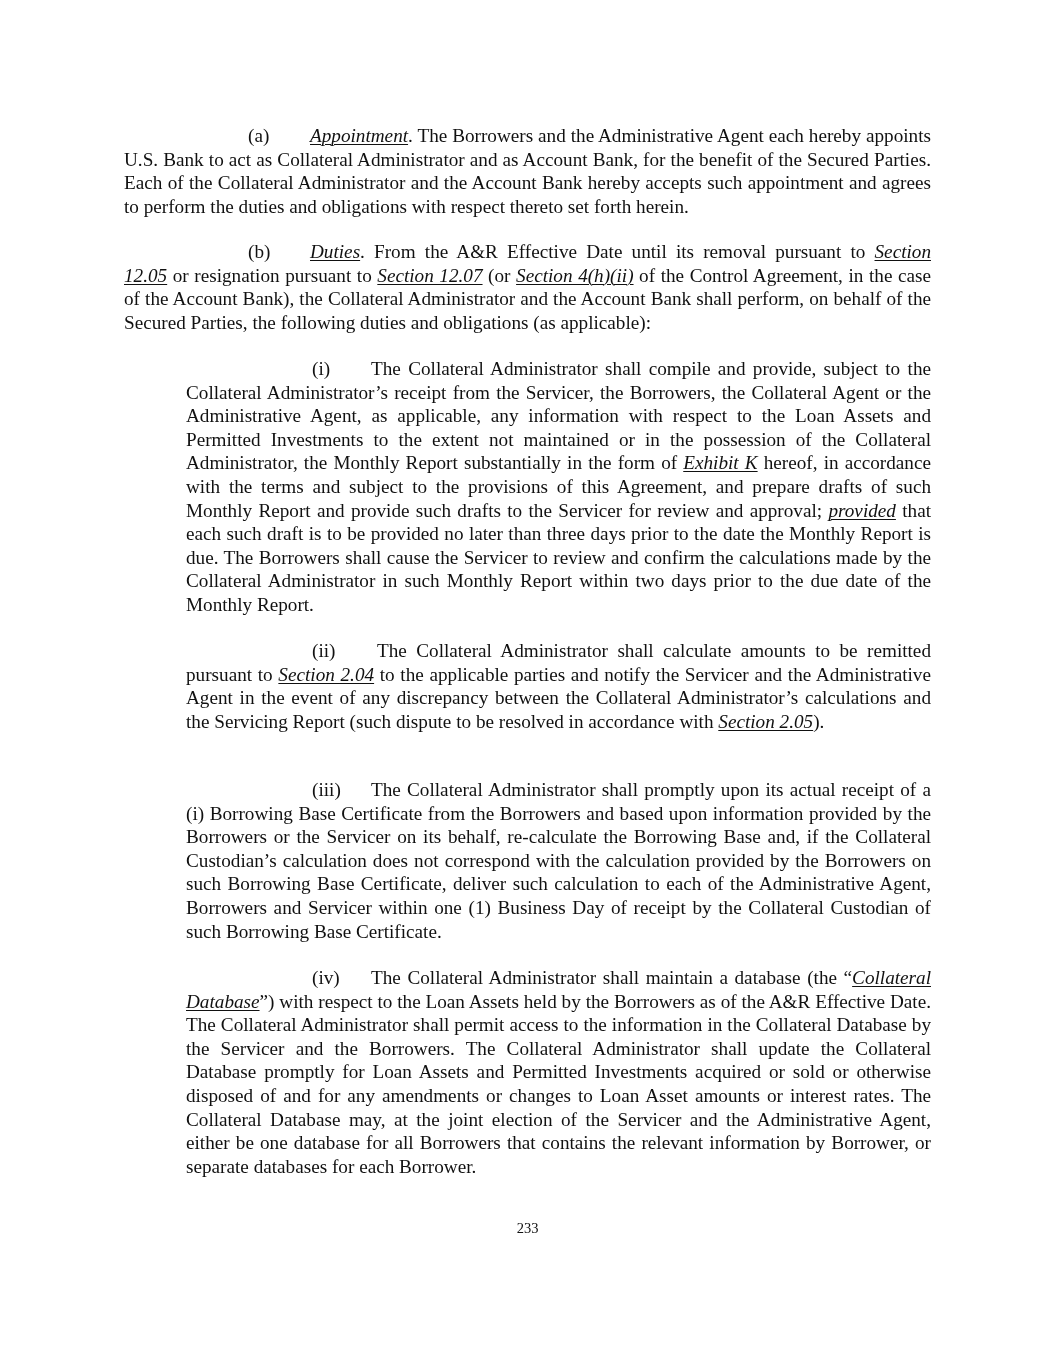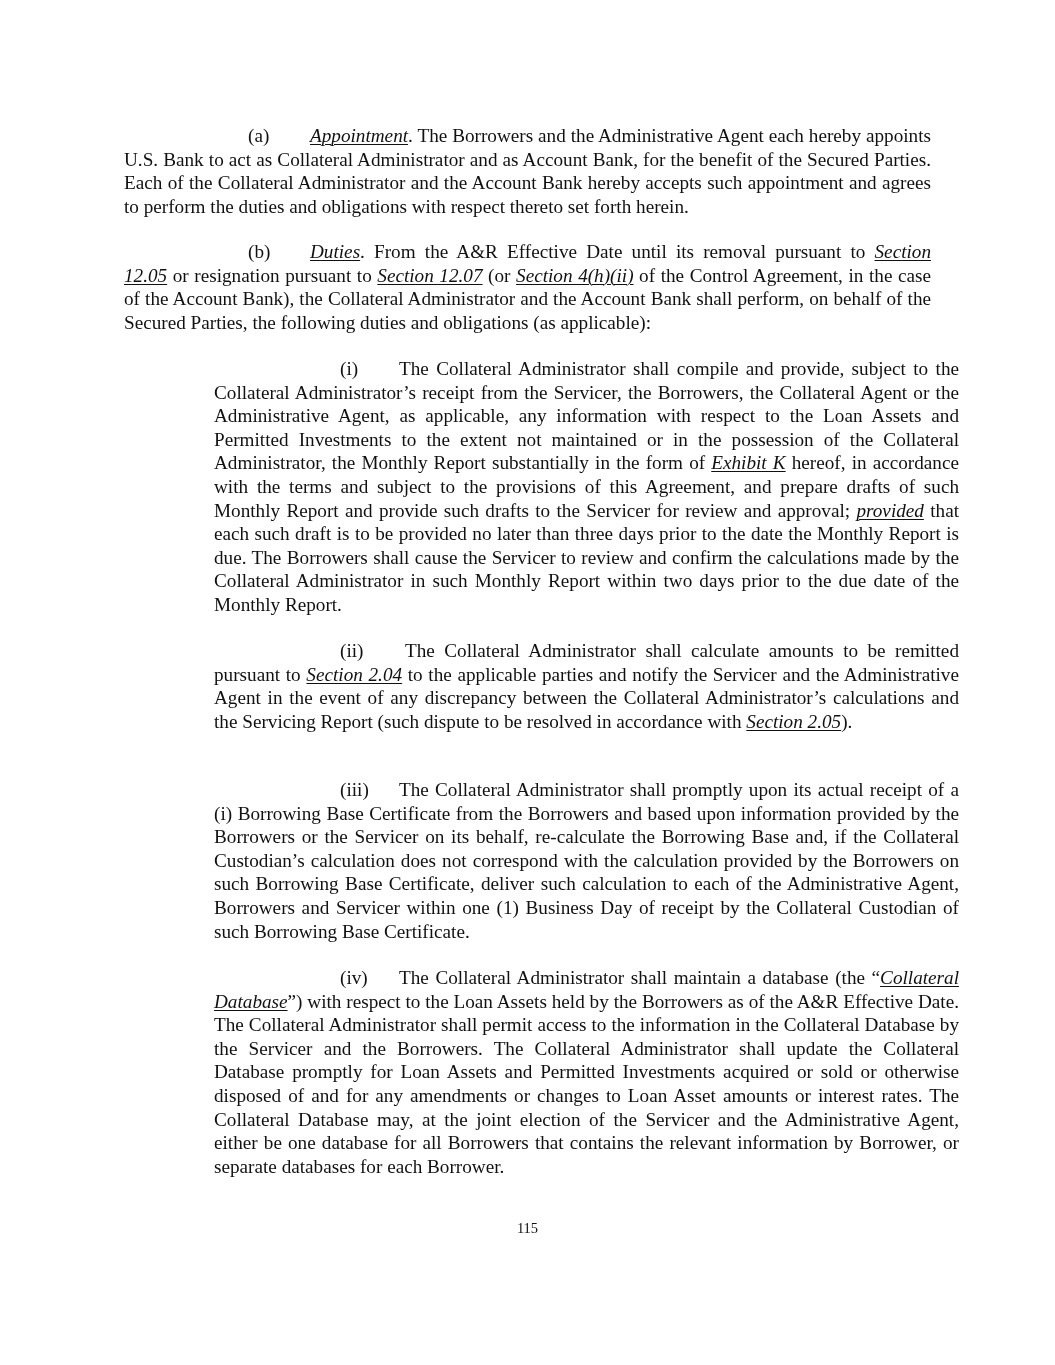--- a/index.html
+++ b/index.html
@@ -7,21 +7,21 @@
   .page {
     position: absolute; left: 0; top: 0; width: 1055px; height: 1365px;
     font-family: "Liberation Serif", "DejaVu Serif", serif;
     font-size: 19.2px; line-height: 23.6px; color: #111;
   }
   .para {
     position: absolute; text-align: justify; text-align-last: left;
     margin: 0;
   }
   .p-main { left: 124px; width: 807px; }
-  .p-sub { left: 186px; width: 745px; margin-left: 28px; }
+  .p-sub { left: 186px; width: 745px; }
   .num { display: inline-block; }
   .u { text-decoration: underline; text-underline-offset: 2px; text-decoration-thickness: 1px; font-style: italic; }
   .page-number {
     position: absolute; top: 1219px; left: 0; width: 1055px; text-align: center;
     font-size: 14.5px; line-height: 18px;
   }
 </style>
 </head>
 <body>
 
@@ -32,14 +32,14 @@
   <p class="para p-main" style="top:240px;"><span class="num" style="margin-left:124px;width:62px;">(b)</span><span class="u">Duties</span><span>.  From the A&amp;R Effective Date until its removal pursuant to </span><span class="u">Section 12.05</span><span> or resignation pursuant to </span><span class="u">Section 12.07</span><span> (or </span><span class="u">Section 4(h)(ii)</span><span> of the Control Agreement, in the case of the Account Bank), the Collateral Administrator and the Account Bank shall perform, on behalf of the Secured Parties, the following duties and obligations (as applicable):</span></p>
 
   <p class="para p-sub" style="top:357px;"><span class="num" style="margin-left:126px;width:59px;">(i)</span><span>The Collateral Administrator shall compile and provide, subject to the Collateral Administrator’s receipt from the Servicer, the Borrowers, the Collateral Agent or the Administrative Agent, as applicable, any information with respect to the Loan Assets and Permitted Investments to the extent not maintained or in the possession of the Collateral Administrator, the Monthly Report substantially in the form of </span><span class="u">Exhibit K</span><span> hereof, in accordance with the terms and subject to the provisions of this Agreement, and prepare drafts of such Monthly Report and provide such drafts to the Servicer for review and approval; </span><span class="u">provided</span><span> that each such draft is to be provided no later than three days prior to the date the Monthly Report is due.  The Borrowers shall cause the Servicer to review and confirm the calculations made by the Collateral Administrator in such Monthly Report within two days prior to the due date of the Monthly Report.</span></p>
 
   <p class="para p-sub" style="top:639px;"><span class="num" style="margin-left:126px;width:65px;">(ii)</span><span>The Collateral Administrator shall calculate amounts to be remitted pursuant to </span><span class="u">Section 2.04</span><span> to the applicable parties and notify the Servicer and the Administrative Agent in the event of any discrepancy between the Collateral Administrator’s calculations and the Servicing Report (such dispute to be resolved in accordance with </span><span class="u">Section 2.05</span><span>).</span></p>
 
   <p class="para p-sub" style="top:778px;"><span class="num" style="margin-left:126px;width:59px;">(iii)</span><span>The Collateral Administrator shall promptly upon its actual receipt of a (i) Borrowing Base Certificate from the Borrowers and based upon information provided by the Borrowers or the Servicer on its behalf, re-calculate the Borrowing Base and, if the Collateral Custodian’s calculation does not correspond with the calculation provided by the Borrowers on such Borrowing Base Certificate, deliver such calculation to each of the Administrative Agent, Borrowers and Servicer within one (1) Business Day of receipt by the Collateral Custodian of such Borrowing Base Certificate.</span></p>
 
   <p class="para p-sub" style="top:966px;"><span class="num" style="margin-left:126px;width:59px;">(iv)</span><span>The Collateral Administrator shall maintain a database (the “</span><span class="u">Collateral Database</span><span>”) with respect to the Loan Assets held by the Borrowers as of the A&amp;R Effective Date. The Collateral Administrator shall permit access to the information in the Collateral Database by the Servicer and the Borrowers.  The Collateral Administrator shall update the Collateral Database promptly for Loan Assets and Permitted Investments acquired or sold or otherwise disposed of and for any amendments or changes to Loan Asset amounts or interest rates.  The Collateral Database may, at the joint election of the Servicer and the Administrative Agent, either be one database for all Borrowers that contains the relevant information by Borrower, or separate databases for each Borrower.</span></p>
 
-  <div class="page-number">115</div>
+  <div class="page-number">233</div>
 </div>
 
 </body></html>

